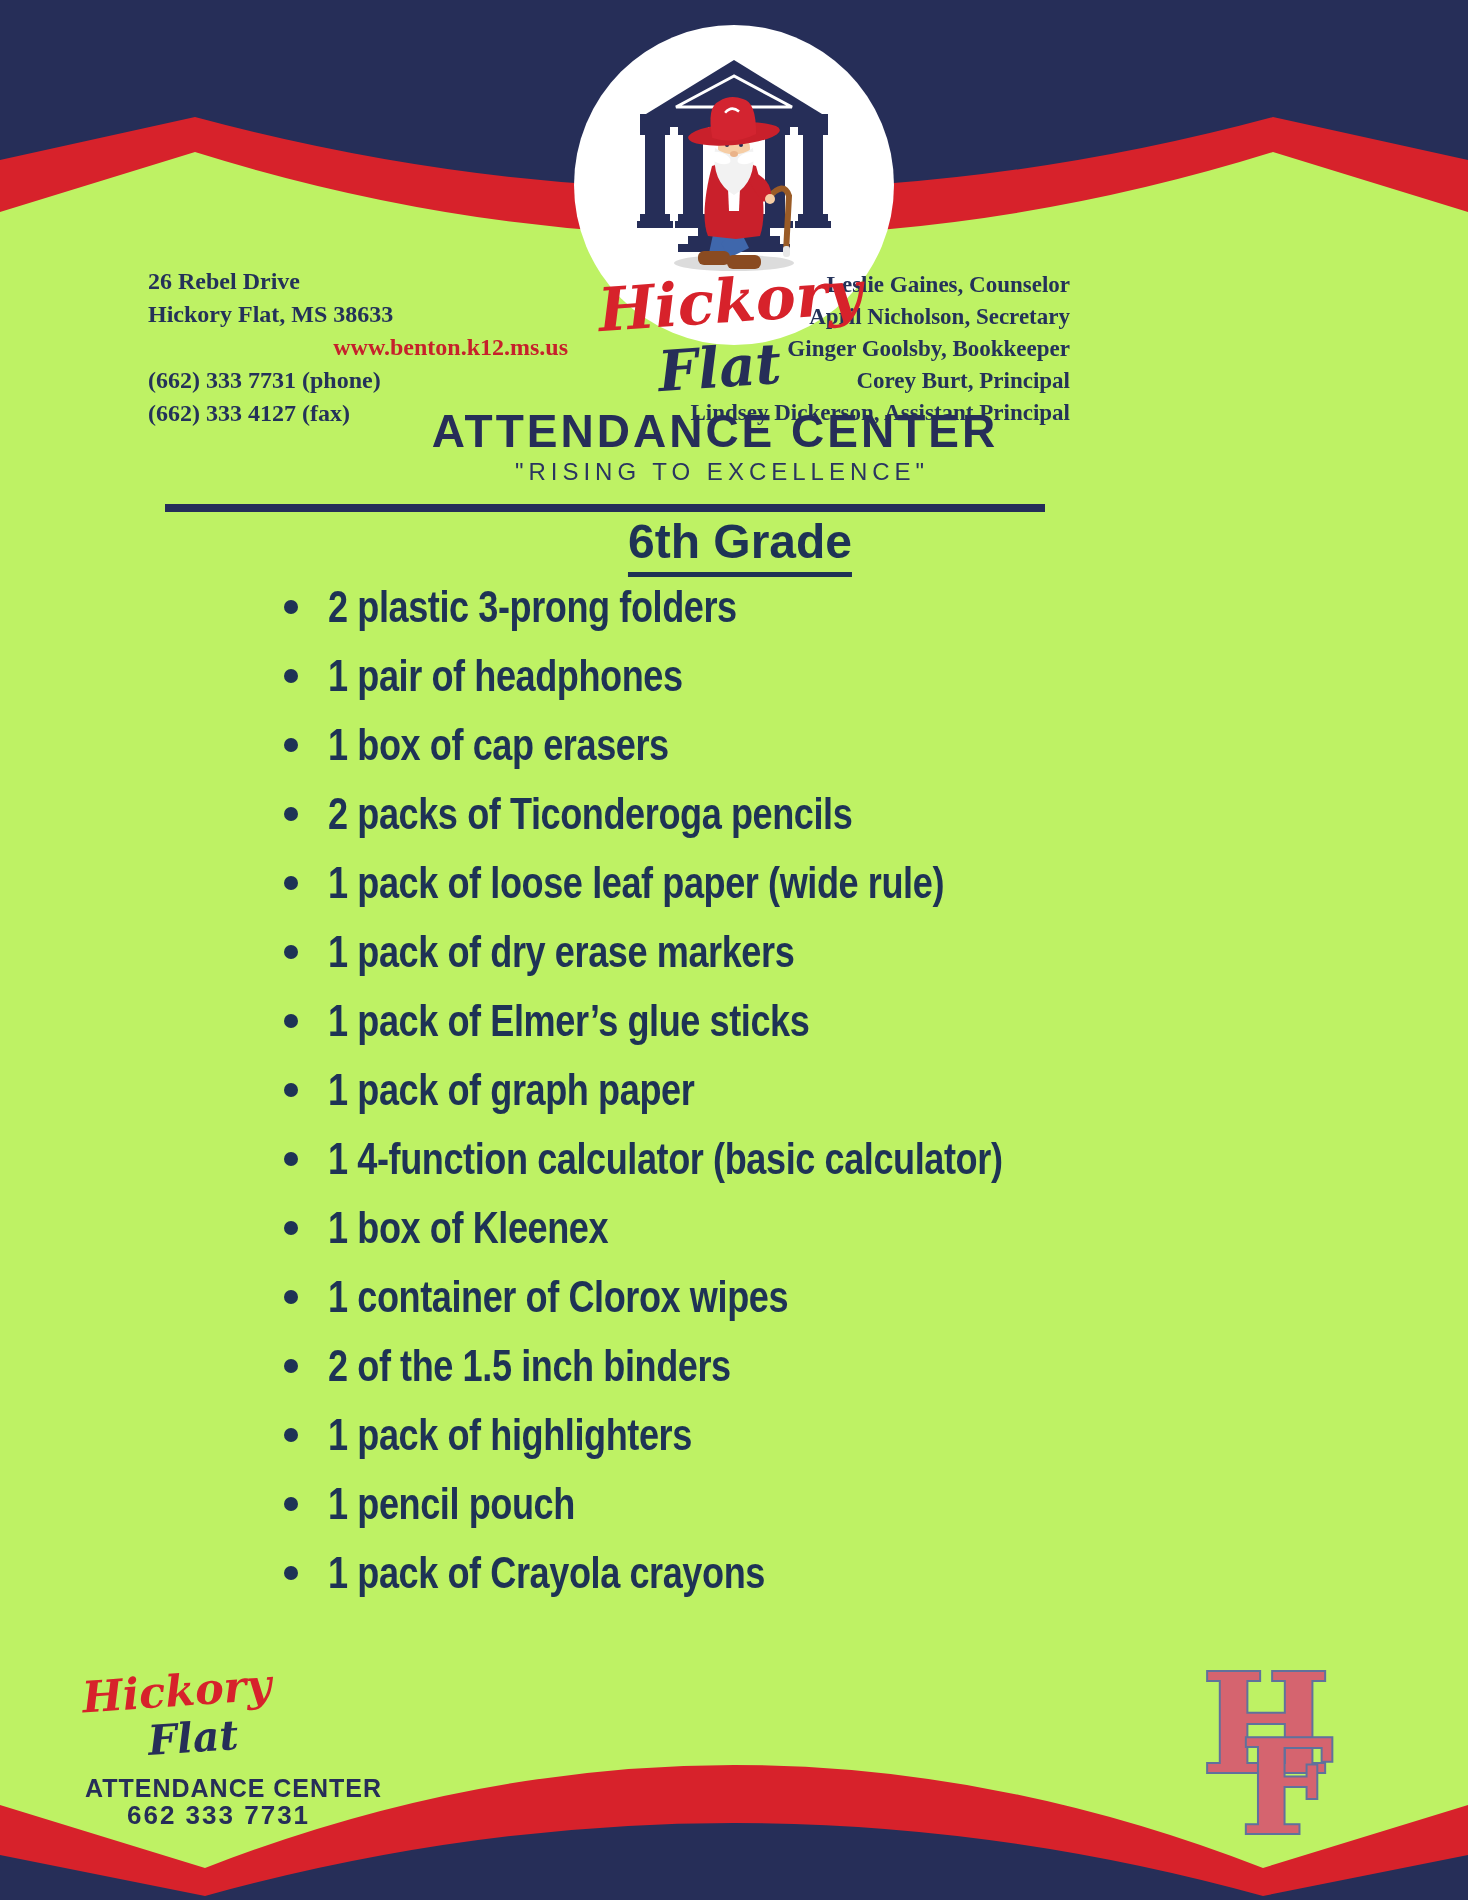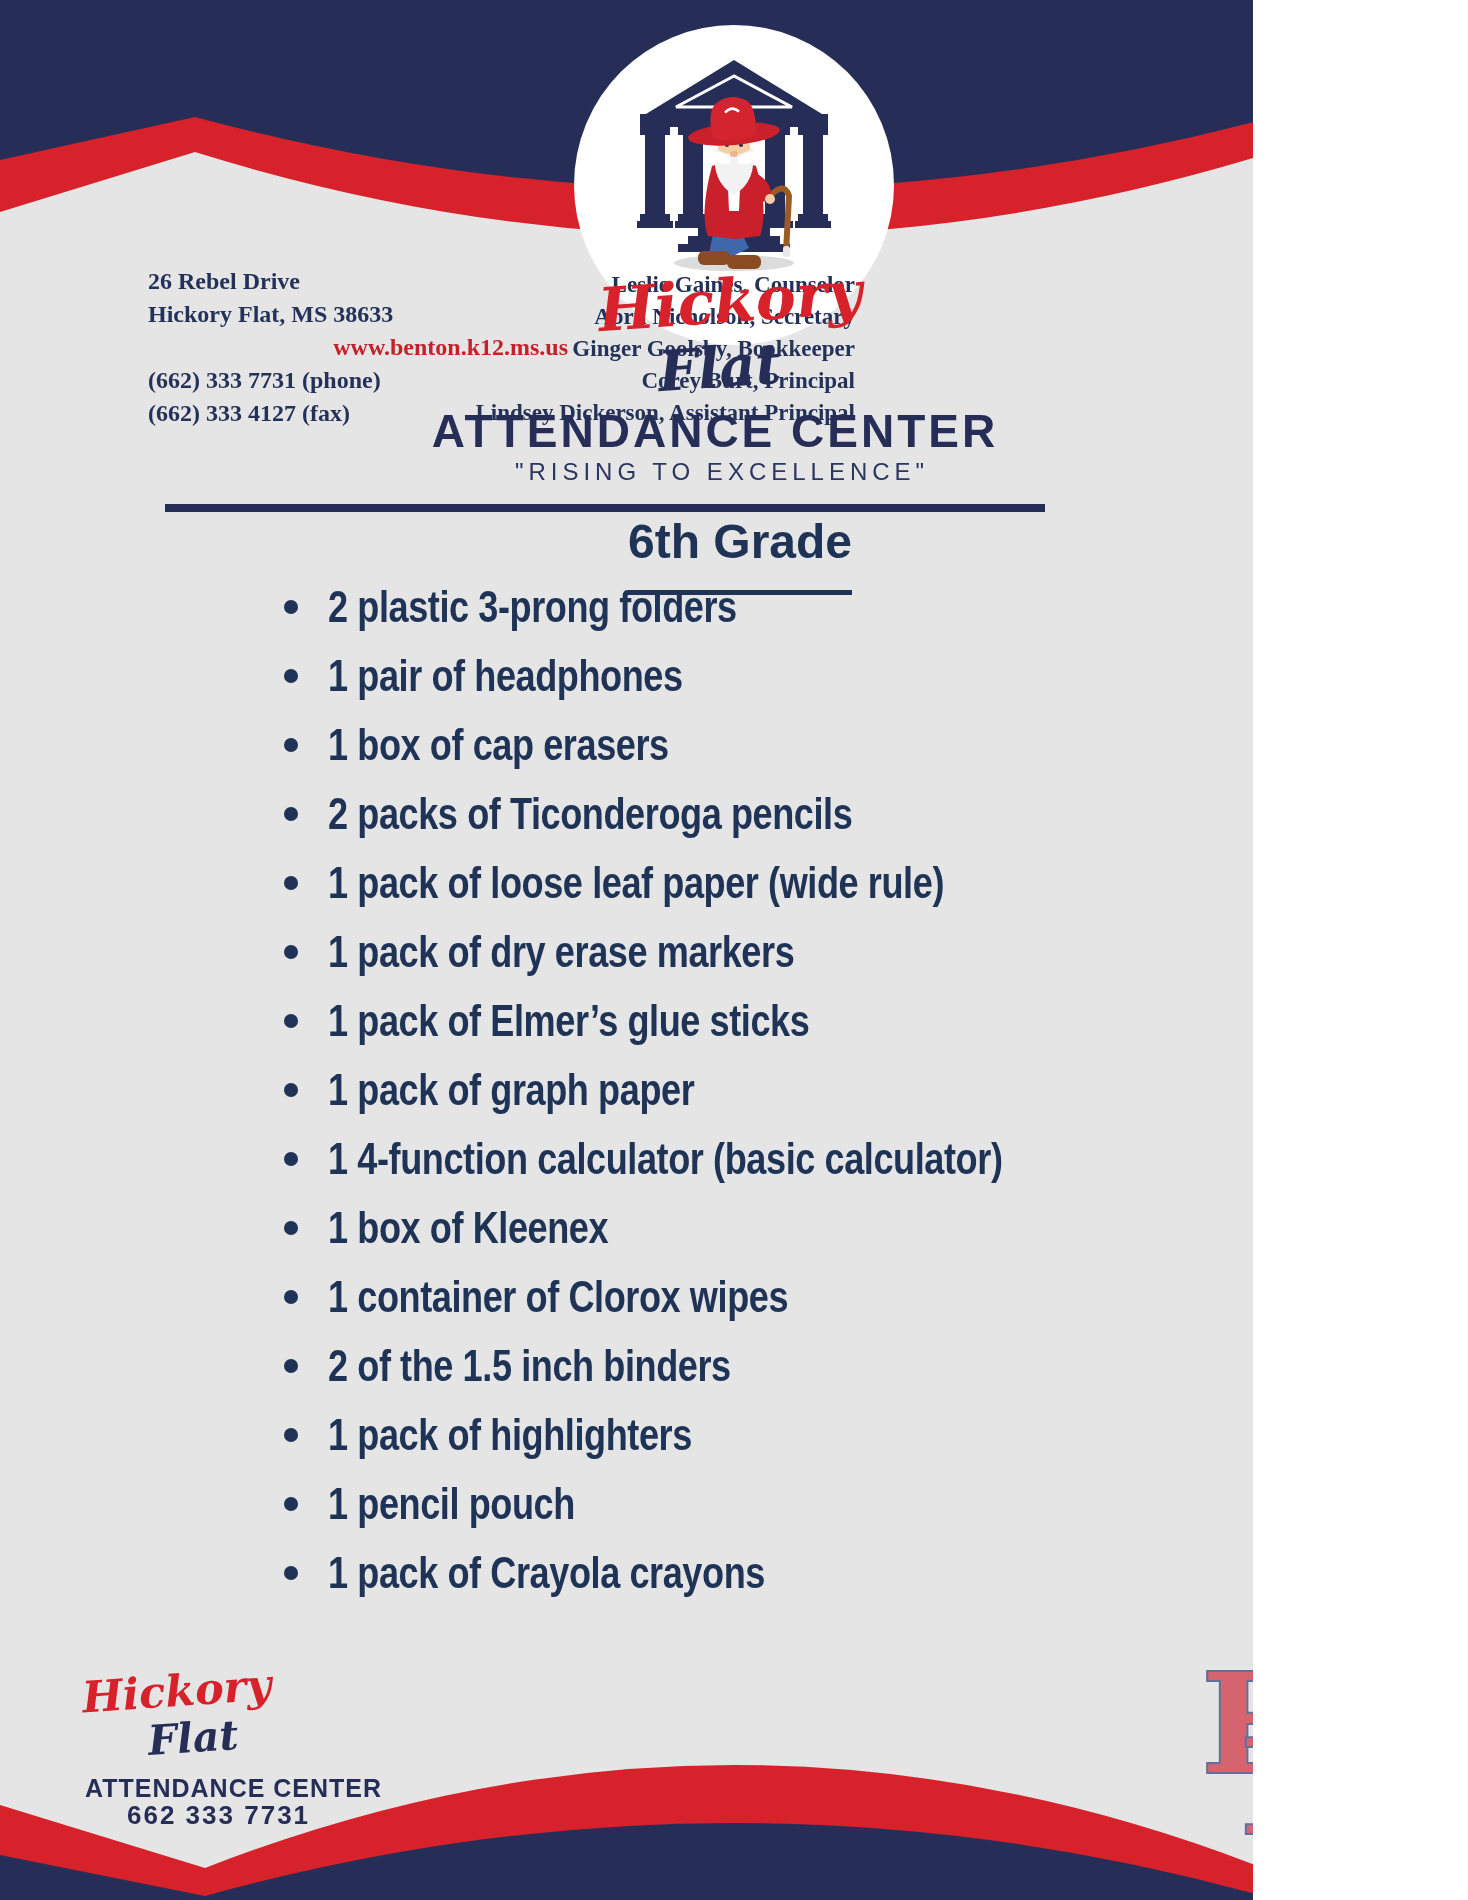--- a/index.html
+++ b/index.html
@@ -1,17 +1,17 @@
 <!DOCTYPE html>
 <html><head>
 <meta charset="utf-8">
 <style>
   html,body{margin:0;padding:0;background:#ffffff;}
   .page{
-    position:relative;width:1253px;height:1900px;background:#e5e5e5;
+    position:relative;width:1468px;height:1900px;background:#bef264;
     overflow:hidden;font-family:"Liberation Sans",sans-serif;
   }
   svg{display:block;}
   .abs{position:absolute;}
 
   
   .contact{
     left:148px;top:265px;width:420px;
     font-family:"Liberation Serif",serif;font-weight:bold;
     font-size:24px;line-height:33px;color:#243259;
@@ -38,21 +38,21 @@
     left:722px;top:458px;transform:translateX(-50%);
     font-size:24px;letter-spacing:5px;color:#2a3560;white-space:nowrap;font-weight:500;
   }
   .divider{left:165px;top:504px;width:880px;height:8px;background:#252e59;}
 
   
   .list-title{
     left:740px;top:514px;transform:translateX(-50%);
     font-size:48px;font-weight:bold;color:#1e3355;white-space:nowrap;
   }
-  .list-title span{display:inline-block;border-bottom:5px solid #1e3355;padding-bottom:21px;}
+  .list-title span{display:inline-block;border-bottom:5px solid #1e3355;padding-bottom:3px;}
   ul.supplies{
     left:284px;top:572px;margin:0;padding:0;list-style:none;
   }
   ul.supplies li{display:flex;align-items:center;height:69px;text-align:center;}
   ul.supplies .dot{
     width:14px;height:14px;border-radius:50%;background:#1e3355;
     margin-right:30px;flex:0 0 auto;
   }
   ul.supplies .itm{
     font-size:44px;font-weight:bold;color:#1e3355;white-space:nowrap;

